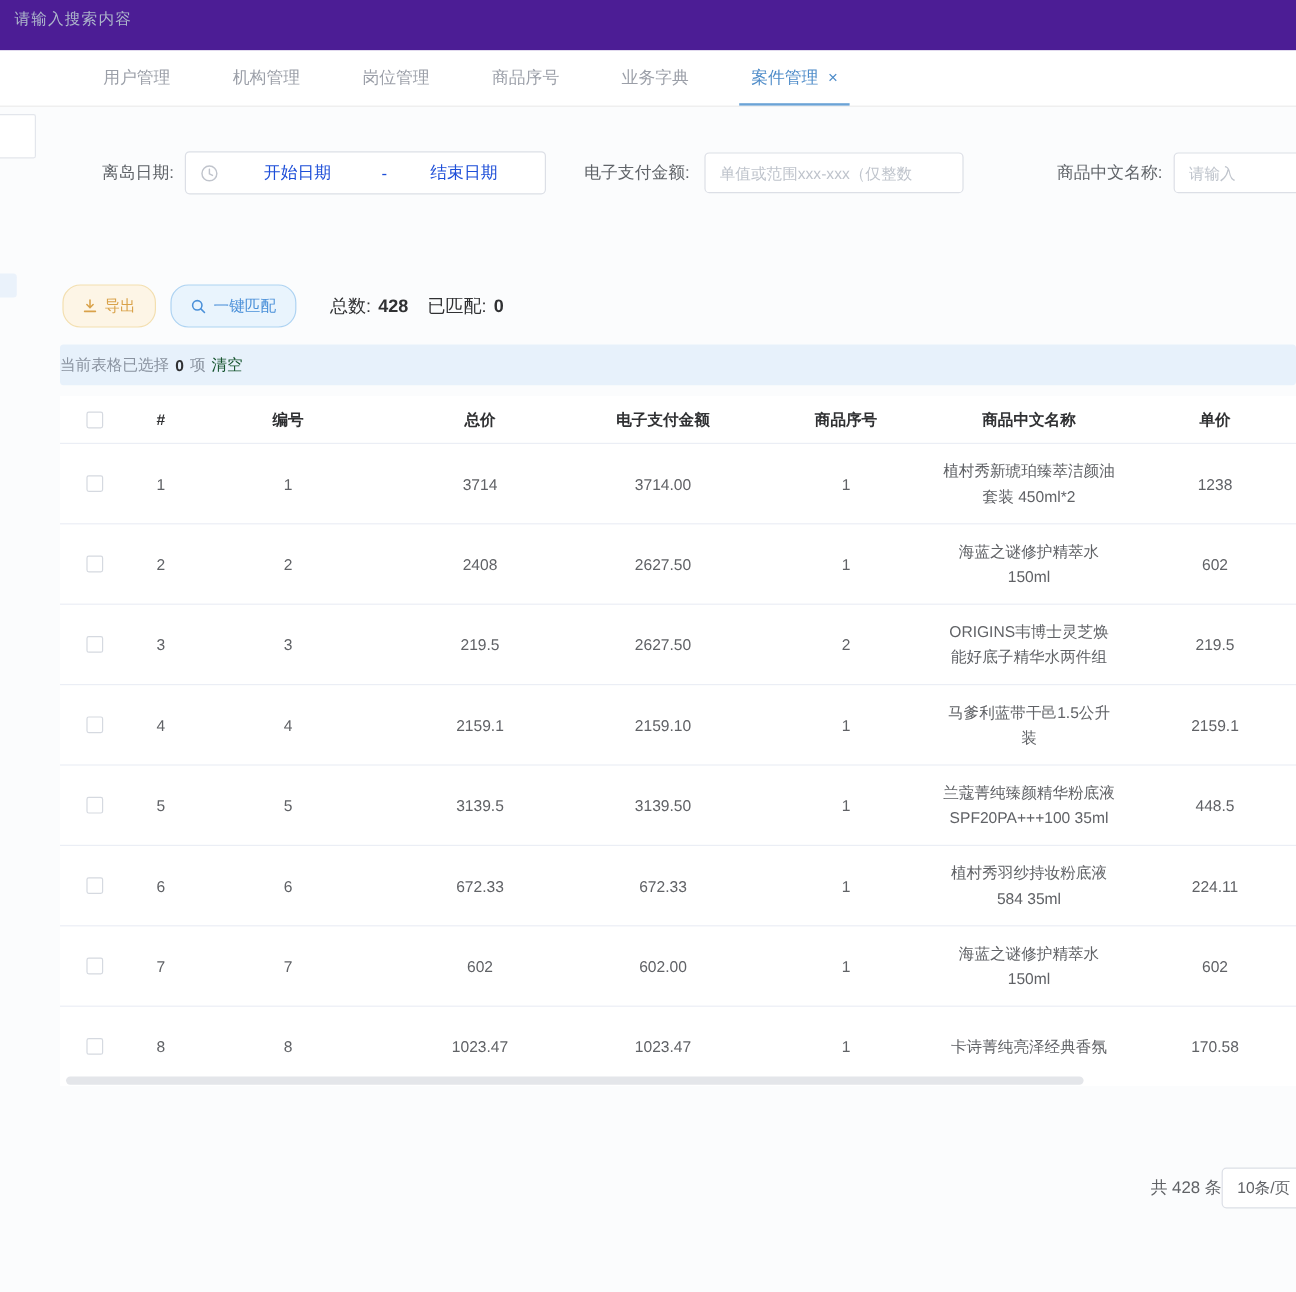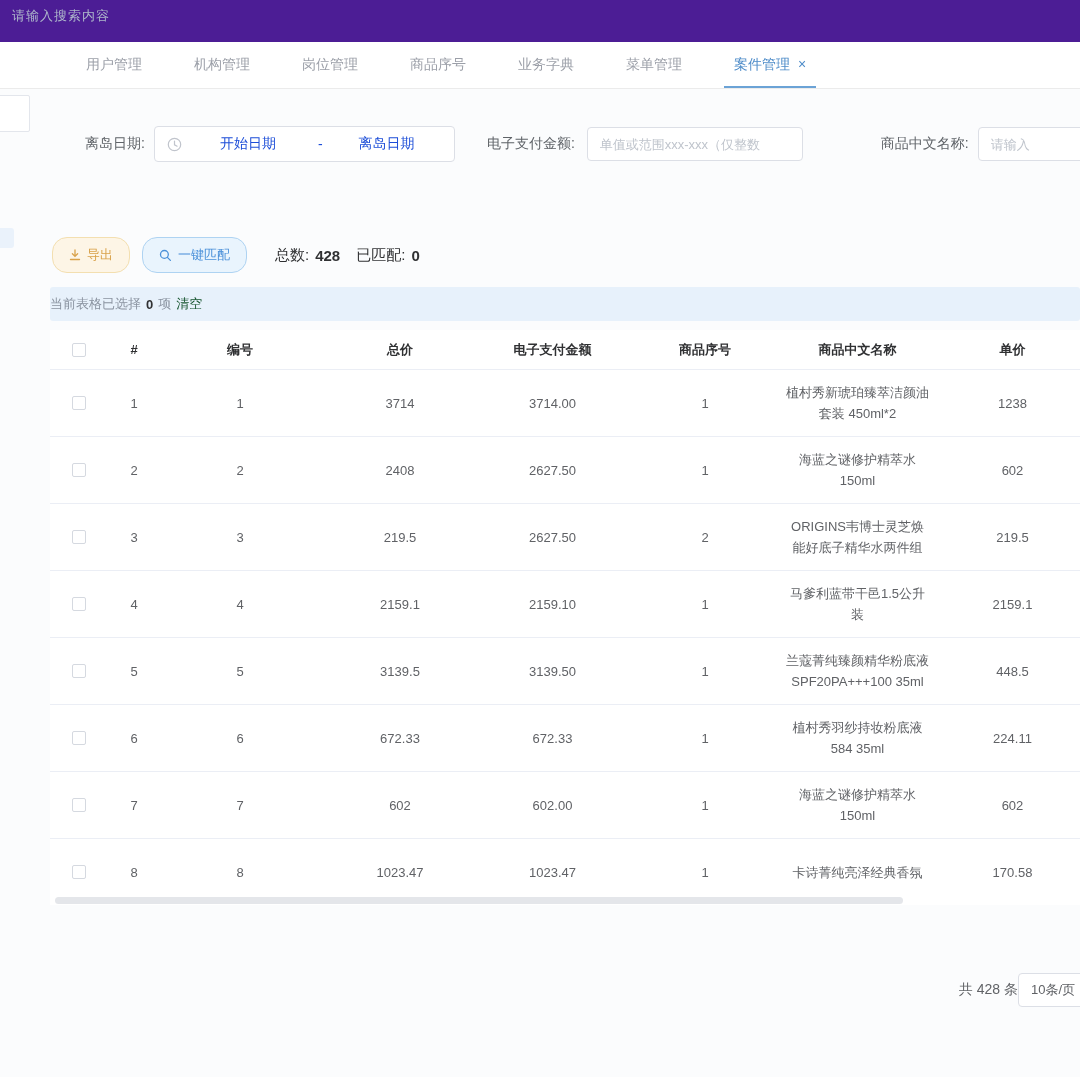--- a/index.html
+++ b/index.html
@@ -80,39 +80,38 @@
 <div class="topbar">
   <div class="topbar-search">请输入搜索内容</div>
 </div>
 
 <div class="tabbar" id="tabs">
     <div class="tab"><span>用户管理</span></div>
     <div class="tab"><span>机构管理</span></div>
     <div class="tab"><span>岗位管理</span></div>
     <div class="tab"><span>商品序号</span></div>
     <div class="tab"><span>业务字典</span></div>
-    <div class="tab"><span>菜单管理</span></div>
     <div class="tab active"><span>案件管理</span><span class="tab-close">×</span></div>
   </div>
 
 <div class="stub-box"></div>
 <div class="left-chip"></div>
 
 <div class="filters">
   <span class="flabel lab-date">离岛日期:</span>
   <div class="date-input">
     <span>
       <svg width="15" height="15" viewBox="0 0 15 15">
           <circle cx="7.5" cy="7.5" r="6.2" fill="none" stroke="#c0c4cc" stroke-width="1.2"></circle>
           <path d="M7.5 4v3.8l2.6 1.4" fill="none" stroke="#c0c4cc" stroke-width="1.2" stroke-linecap="round"></path>
         </svg>
     </span>
     <span class="ph date-start">开始日期</span>
     <span class="ph date-sep">-</span>
-    <span class="ph date-end">离岛日期</span>
+    <span class="ph date-end">结束日期</span>
   </div>
   <span class="flabel lab-pay">电子支付金额:</span>
   <input class="txt pay-input" placeholder="单值或范围xxx-xxx（仅整数" style="">
   <span class="flabel lab-prod">商品中文名称:</span>
   <input class="txt prod-input" placeholder="请输入" style="">
 </div>
 
 <div class="toolbar">
   <button class="btn btn-export">
     <span>

